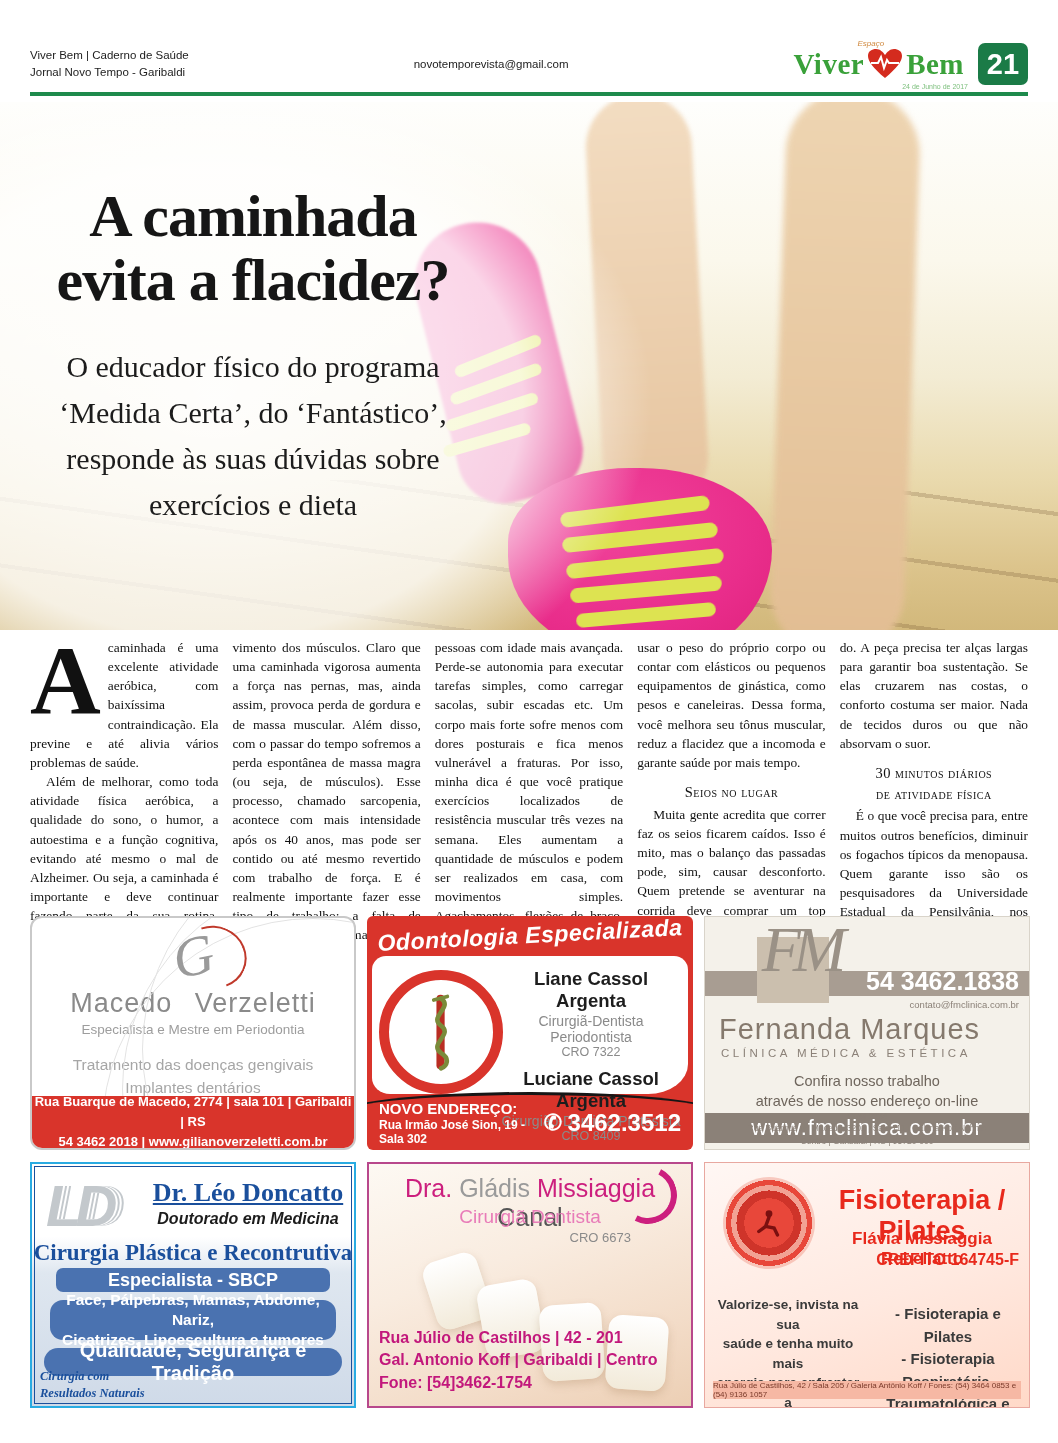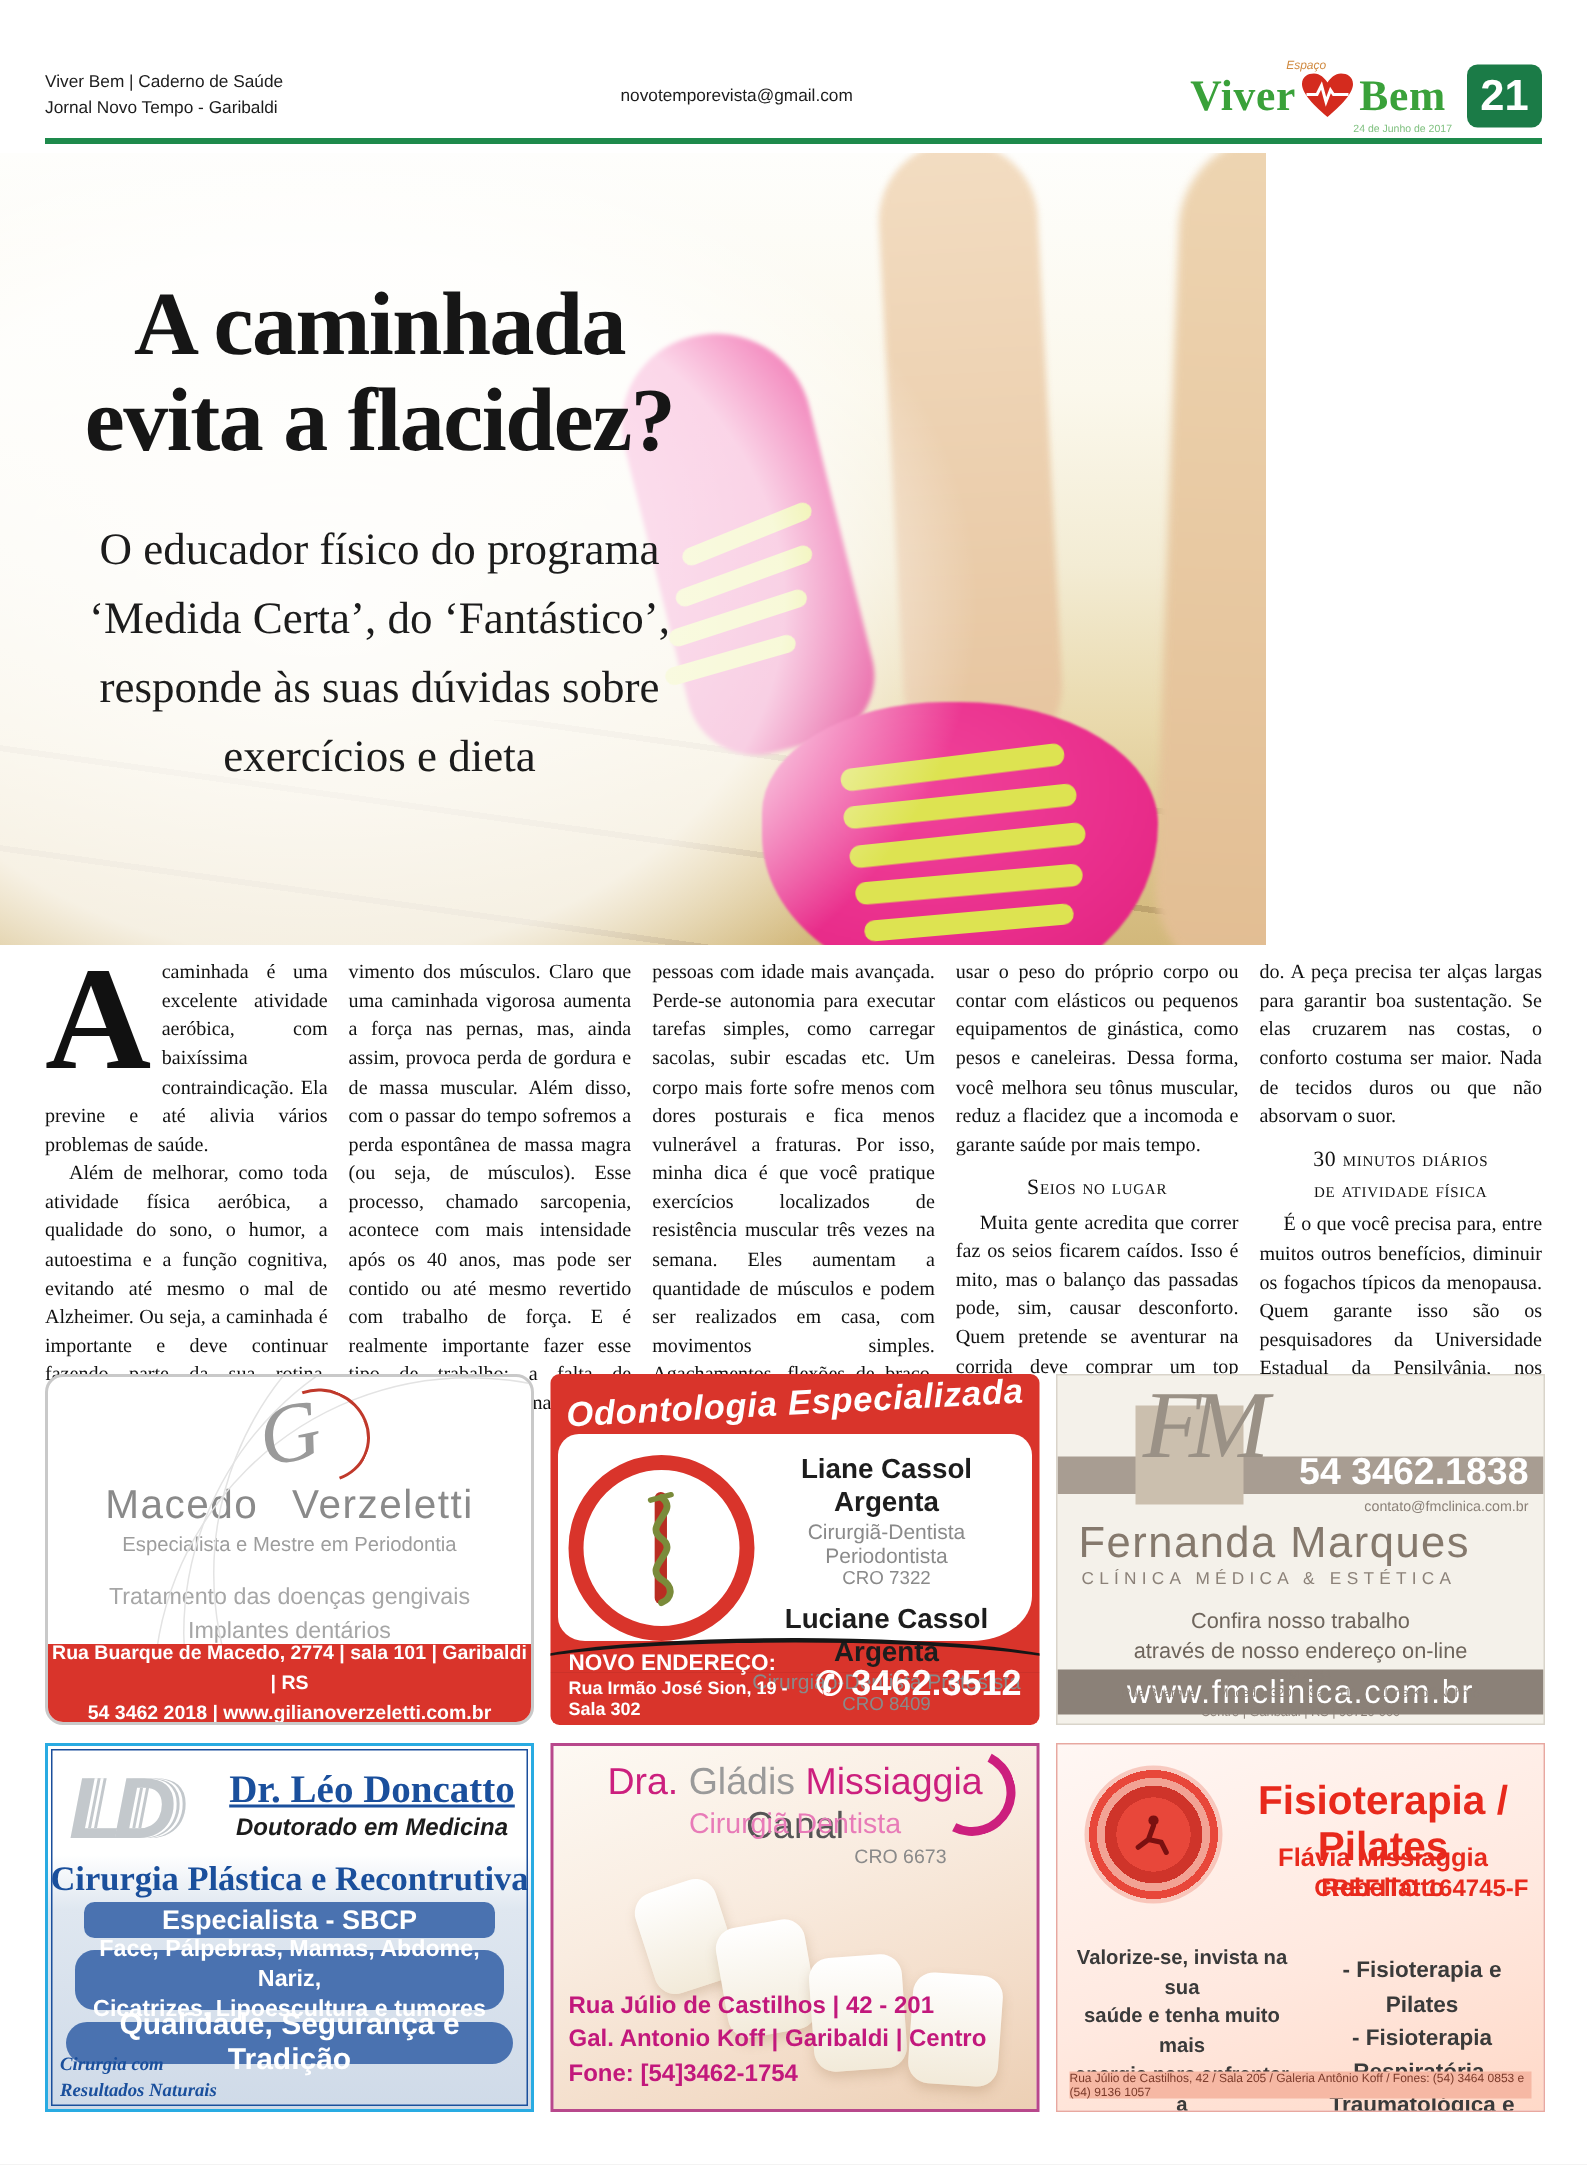--- a/index.html
+++ b/index.html
@@ -14,21 +14,21 @@
   .hdr-logo{position:relative;display:flex;align-items:center;gap:2px;padding-right:14px;}
   .logo-pre{position:absolute;top:-9px;left:64px;font-size:8px;color:#d08a40;font-style:italic;}
   .logo-sub{position:absolute;bottom:-9px;right:10px;font-size:7px;color:#7ec07e;}
   .logo-word{font-weight:700;font-size:29px;color:#3aa13a;letter-spacing:.5px;font-family:"Liberation Serif",serif;}
   .heart-wrap{width:36px;height:32px;margin:0 1px;}
   .page-num{width:50px;height:42px;background:#1b7b47;border-radius:7px;color:#fff;
             font-weight:700;font-size:29px;display:flex;align-items:center;justify-content:center;}
   .green-rule{position:absolute;top:92px;left:30px;right:30px;height:4px;background:#1e8a4c;}
 
   
-  .hero{position:absolute;top:102px;left:0;width:844px;height:528px;overflow:hidden;
+  .hero{position:absolute;top:102px;left:0;width:1058px;height:528px;overflow:hidden;
         background:linear-gradient(180deg,#fefefc 0%,#fbf8ec 30%,#f3ecd4 52%,#e9d9ac 72%,#dcc48c 88%,#d2b87b 100%);}
   .hero::after{content:"";position:absolute;left:0;right:0;bottom:0;height:150px;
         background:repeating-linear-gradient(8deg,rgba(0,0,0,0) 0 62px,rgba(101,70,38,.40) 62px 66px);
         opacity:.55;}
   .hero-glow{position:absolute;inset:0;z-index:2;
         background:radial-gradient(560px 430px at 215px 300px,rgba(255,255,255,.94) 0%,rgba(255,255,255,.78) 55%,rgba(255,255,255,0) 78%);}
   .leg-far{position:absolute;z-index:1;left:778px;top:-12px;width:134px;height:566px;
         background:linear-gradient(180deg,#eed5b2,#e2bd92);border-radius:64px;filter:blur(3px);transform:rotate(2deg);}
   .leg-front{position:absolute;z-index:1;left:594px;top:-8px;width:106px;height:416px;
         background:linear-gradient(180deg,#f3ddc2,#e6c49e);border-radius:54px;filter:blur(2px);transform:rotate(-3deg);}

